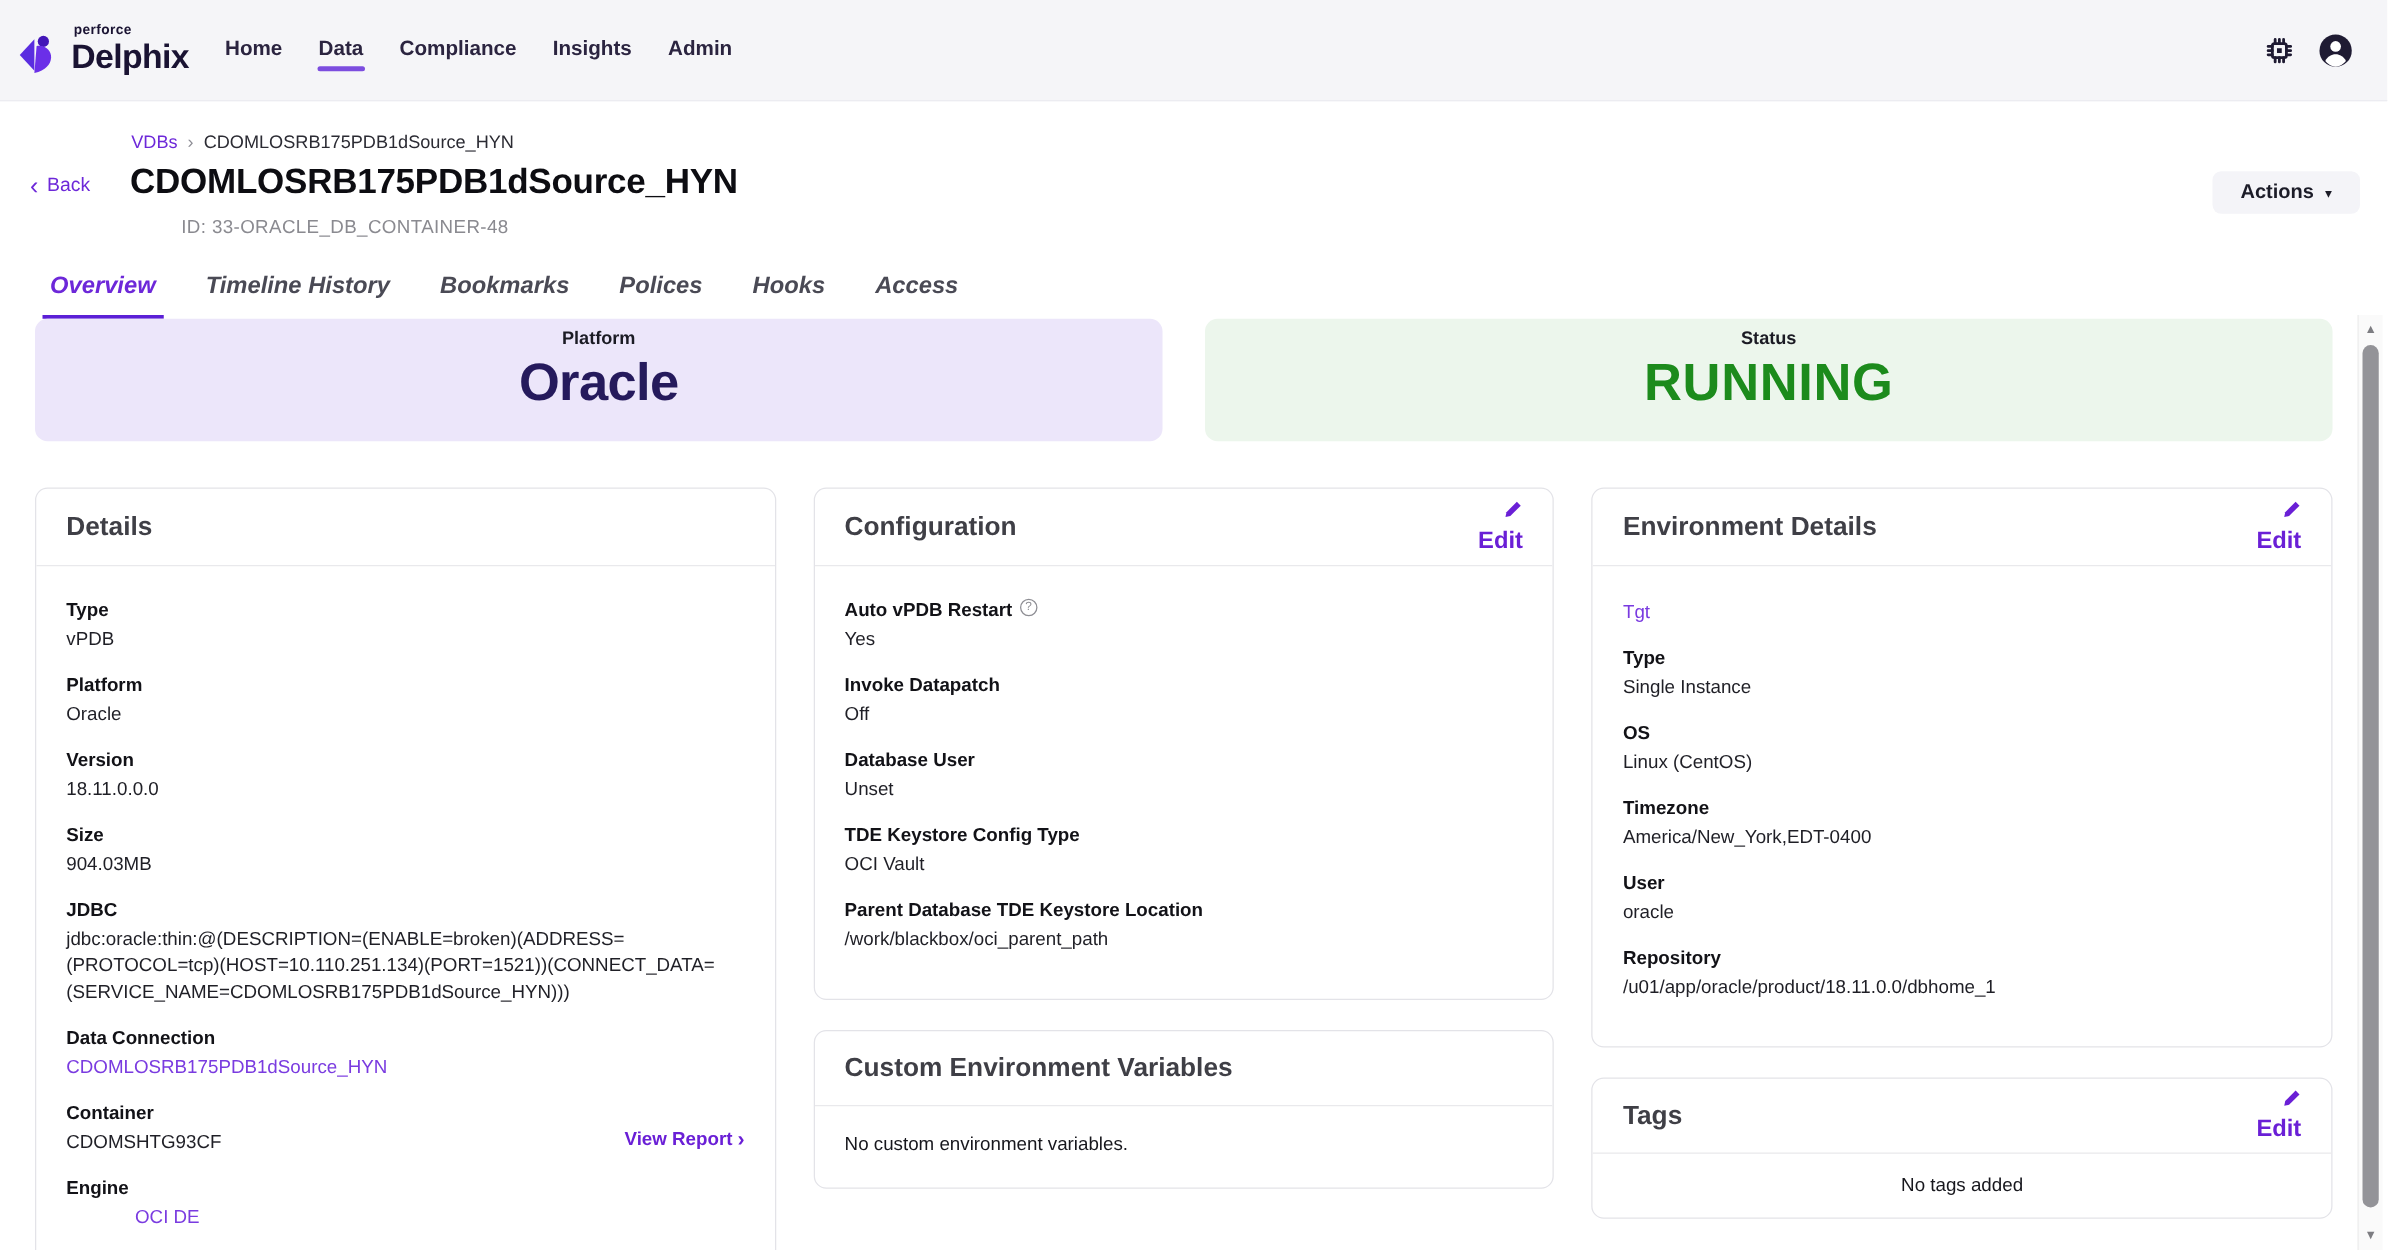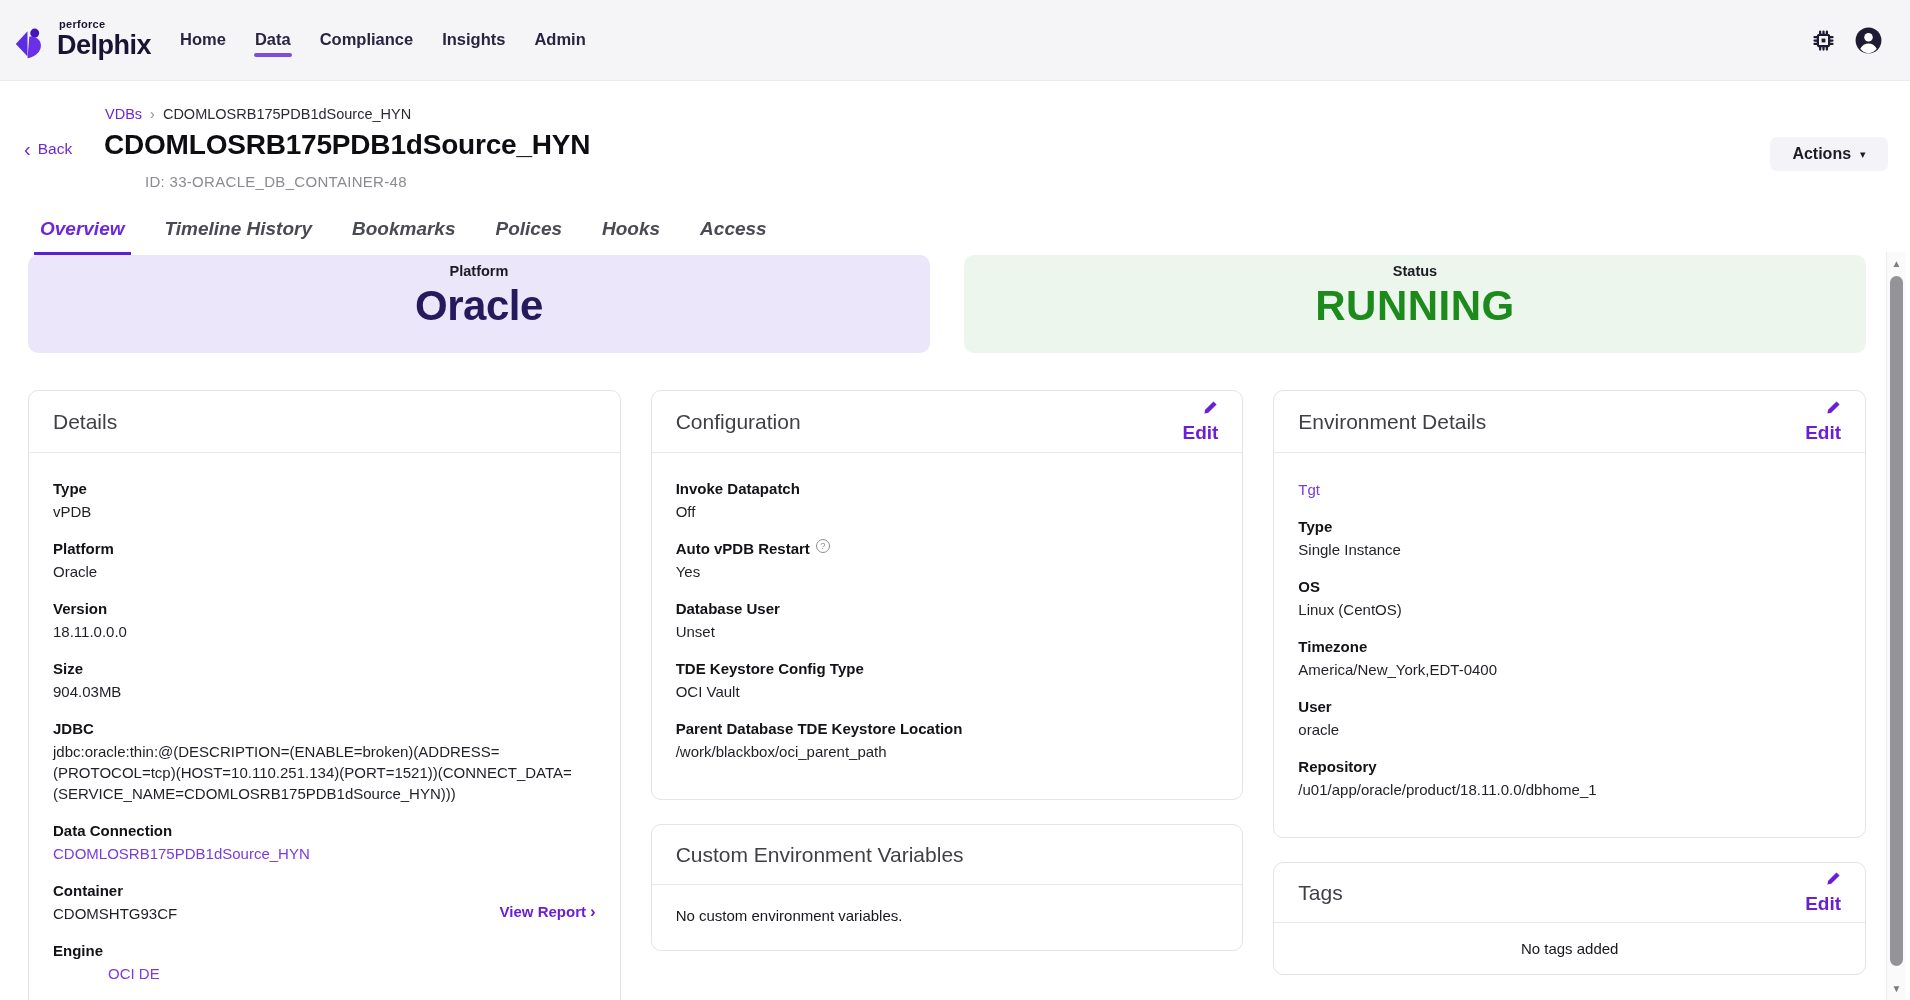--- a/index.html
+++ b/index.html
@@ -57,21 +57,21 @@
   .hero-value{font-size:42px;font-weight:700;margin-top:3px;letter-spacing:-.5px;}
   .hero-platform .hero-value{color:var(--hero-platform-text);}
   .hero-status .hero-value{color:var(--hero-status-text);letter-spacing:.5px;}
 
   
   .columns{position:absolute;left:28px;top:390px;width:1838px;display:flex;gap:30px;align-items:flex-start;}
   .col{flex:1;display:flex;flex-direction:column;gap:24px;min-width:0;}
   .card{background:#fff;border:1px solid var(--card-border);border-radius:10px;overflow:hidden;}
   .card-header{height:62px;padding:0 24px;display:flex;align-items:center;justify-content:space-between;
     border-bottom:1px solid #e9e9ec;}
-  .card-title{font-size:21px;font-weight:400;color:#3f3f46;}
+  .card-title{font-size:21px;font-weight:700;color:#3f3f46;}
   .card-body{padding:26px 24px 20px;}
   .details-card{min-height:583px;}
   .config-card{min-height:385px;}
   .custom-env-card{min-height:127px;}
   .env-card{min-height:440px;}
   .tags-card{min-height:113px;}
 
   .edit-btn{display:flex;align-items:flex-end;gap:7px;background:none;border:none;cursor:pointer;
     color:var(--edit-purple);font-size:19px;font-weight:700;font-family:inherit;flex-direction:column;}
   .pencil{color:var(--edit-purple);}
@@ -282,35 +282,35 @@
           <button class="edit-btn">
             <svg class="pencil" width="15" height="15" viewBox="0 0 16 16">
               <path fill="currentColor" d="M11.2 1.5l3.3 3.3-8.9 8.9-4.1.8.8-4.1 8.9-8.9z"></path>
             </svg>
             <span>Edit</span>
           </button>
         </div>
         <div class="card-body">
             <div class="field">
     <div class="f-label">
-      <span class="f-label-text">Invoke Datapatch</span>
-
-    </div>
-    <div class="f-value-row">
-      <span class="f-value">Off</span>
-
-    </div>
-  </div>
-            <div class="field">
-    <div class="f-label">
       <span class="f-label-text">Auto vPDB Restart</span>
       <span class="info-icon">?</span>
     </div>
     <div class="f-value-row">
       <span class="f-value">Yes</span>
+
+    </div>
+  </div>
+            <div class="field">
+    <div class="f-label">
+      <span class="f-label-text">Invoke Datapatch</span>
+
+    </div>
+    <div class="f-value-row">
+      <span class="f-value">Off</span>
 
     </div>
   </div>
             <div class="field">
     <div class="f-label">
       <span class="f-label-text">Database User</span>
 
     </div>
     <div class="f-value-row">
       <span class="f-value">Unset</span>

